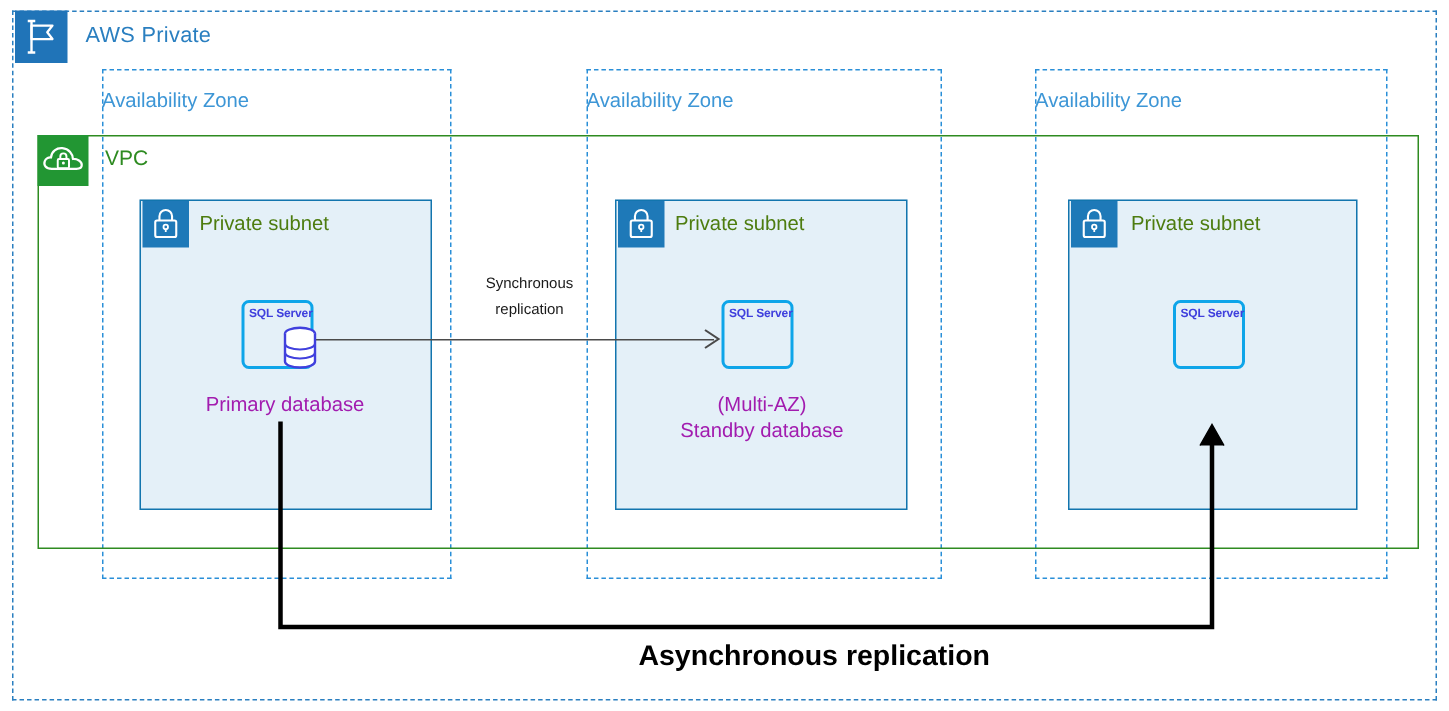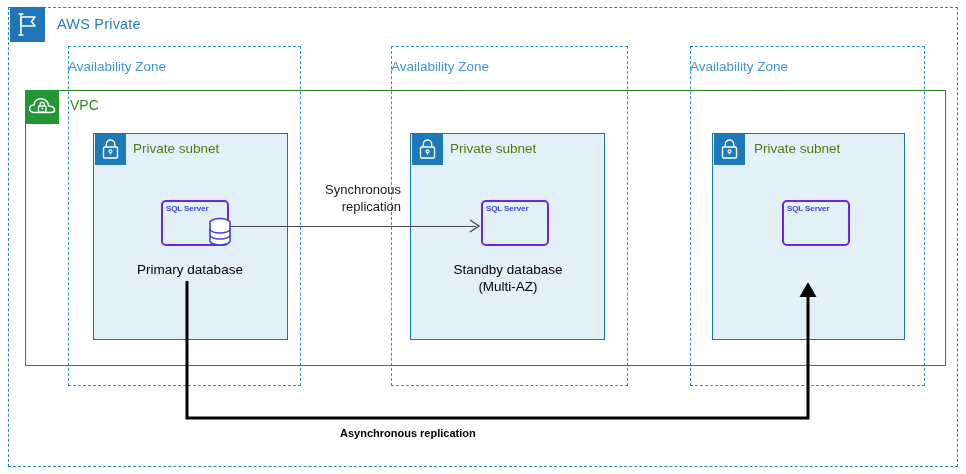--- a/index.html
+++ b/index.html
@@ -110,23 +110,23 @@
     position: absolute;
     top: 141px;
     color: #4d7c0f;
     font-size: 13.5px;
     white-space: nowrap;
   }
 
   
   .sql-node {
     position: absolute;
-    width: 68px;
+    width: 48px;
     height: 46px;
-    border: 2px solid #6d28d9;
+    border: 2px solid #0ea5e9;
     border-radius: 5px;
     box-sizing: border-box;
     background: transparent;
   }
   .sql-node .sql-text {
     position: absolute;
     left: 3px;
     top: 2px;
     font-size: 8px;
     font-weight: bold;
@@ -137,63 +137,63 @@
   .sql-cyl {
     position: absolute;
     right: -6px;
     bottom: -3px;
     width: 26px;
     height: 30px;
   }
 
   .node-caption {
     position: absolute;
-    color: #000000;
+    color: #a21caf;
     font-size: 13.5px;
     text-align: center;
     white-space: nowrap;
     line-height: 17px;
   }
 
   
   .sync-line {
     position: absolute;
     left: 210px;
     top: 226px;
     width: 266px;
     height: 1.4px;
     background: #4a4a4a;
   }
   .sync-label {
     position: absolute;
     left: 305px;
     top: 181px;
     width: 96px;
-    text-align: right;
+    text-align: center;
     color: #1a1a1a;
-    font-size: 13px;
+    font-size: 10px;
     line-height: 17px;
   }
 
   .async-svg {
     position: absolute;
     left: 0;
     top: 0;
     width: 966px;
     height: 474px;
     pointer-events: none;
   }
   .async-label {
     position: absolute;
     left: 340px;
     top: 427px;
     width: 320px;
-    text-align: left;
+    text-align: right;
     color: #000000;
-    font-size: 11px;
+    font-size: 19px;
     font-weight: bold;
   }
 </style>
 </head>
 <body>
 
 <div id="canvas">
 
   <div class="region-box"></div>
   <div class="region-icon">
@@ -282,22 +282,22 @@
     </svg>
   </div>
   <div class="node-caption" style="left:90px; top:261px; width:200px;">
     <div>Primary database</div>
   </div>
 
   <div class="sql-node" style="left:481px; top:200px;">
     <span class="sql-text">SQL Server</span>
   </div>
   <div class="node-caption" style="left:408px; top:261px; width:200px;">
+    <div>(Multi-AZ)</div>
     <div>Standby database</div>
-    <div>(Multi-AZ)</div>
   </div>
 
   <div class="sql-node" style="left:782px; top:200px;">
     <span class="sql-text">SQL Server</span>
   </div>
 
   <div class="async-label">Asynchronous replication</div>
 
 </div>
 

